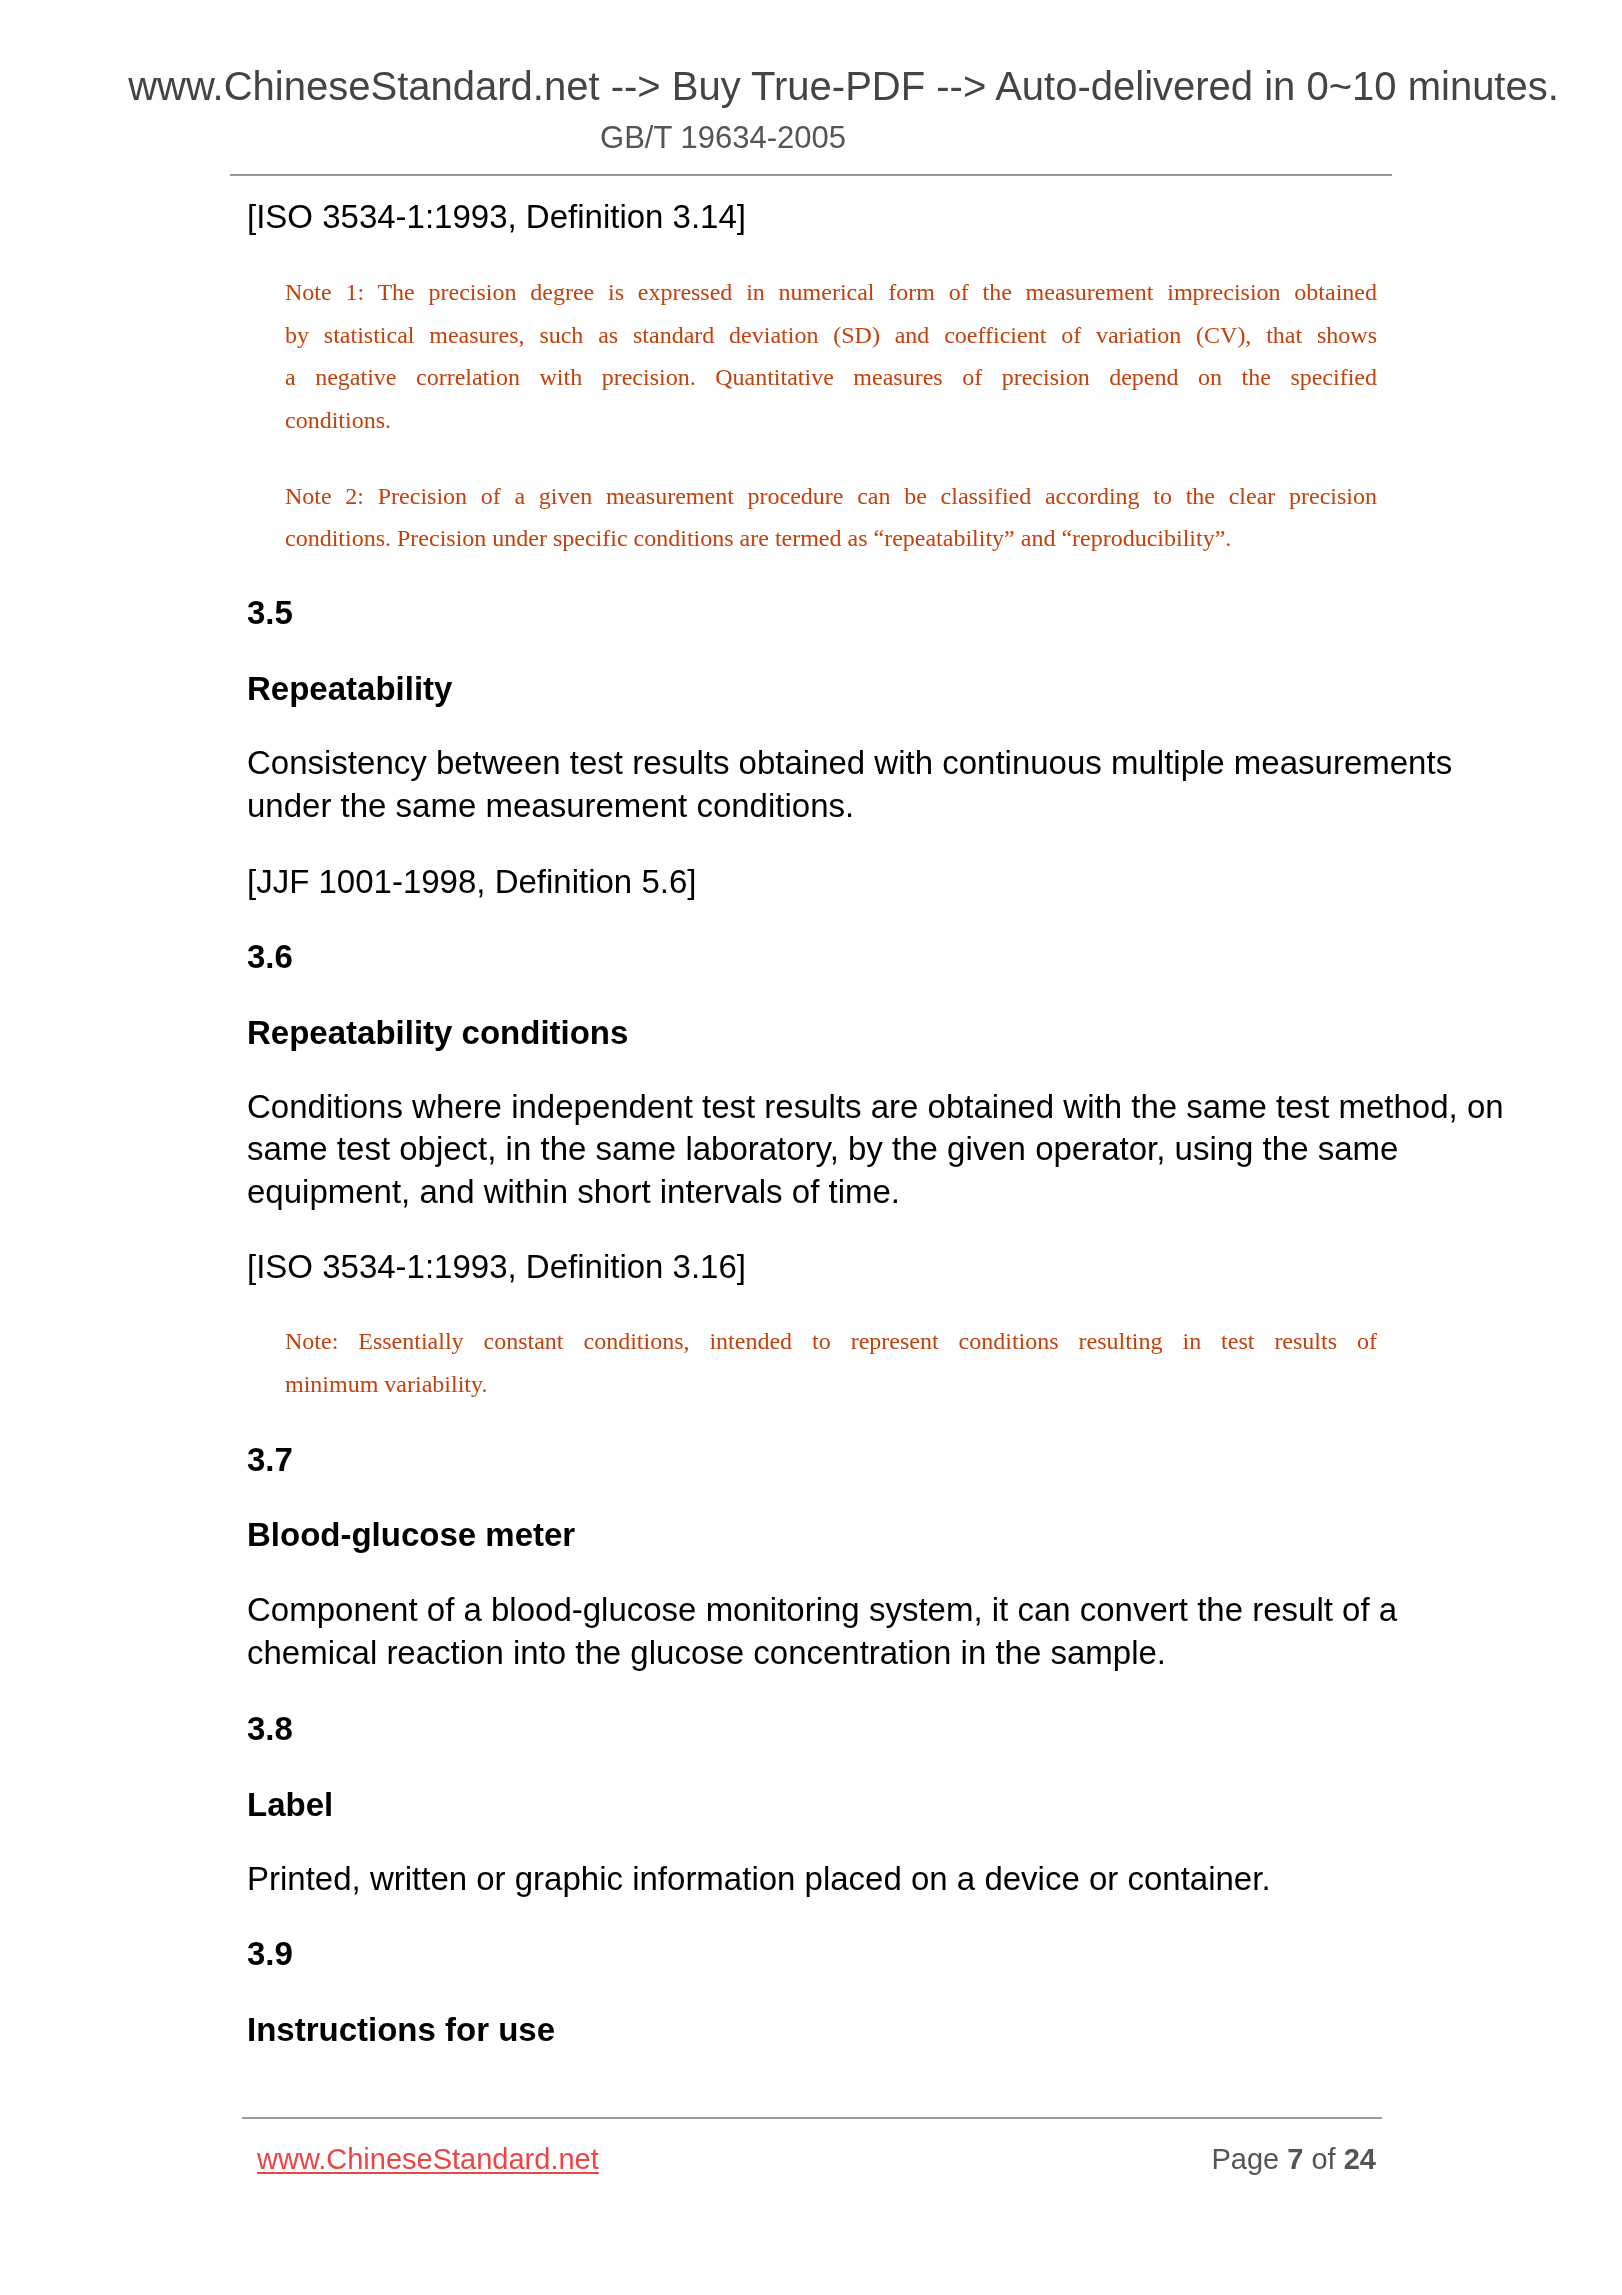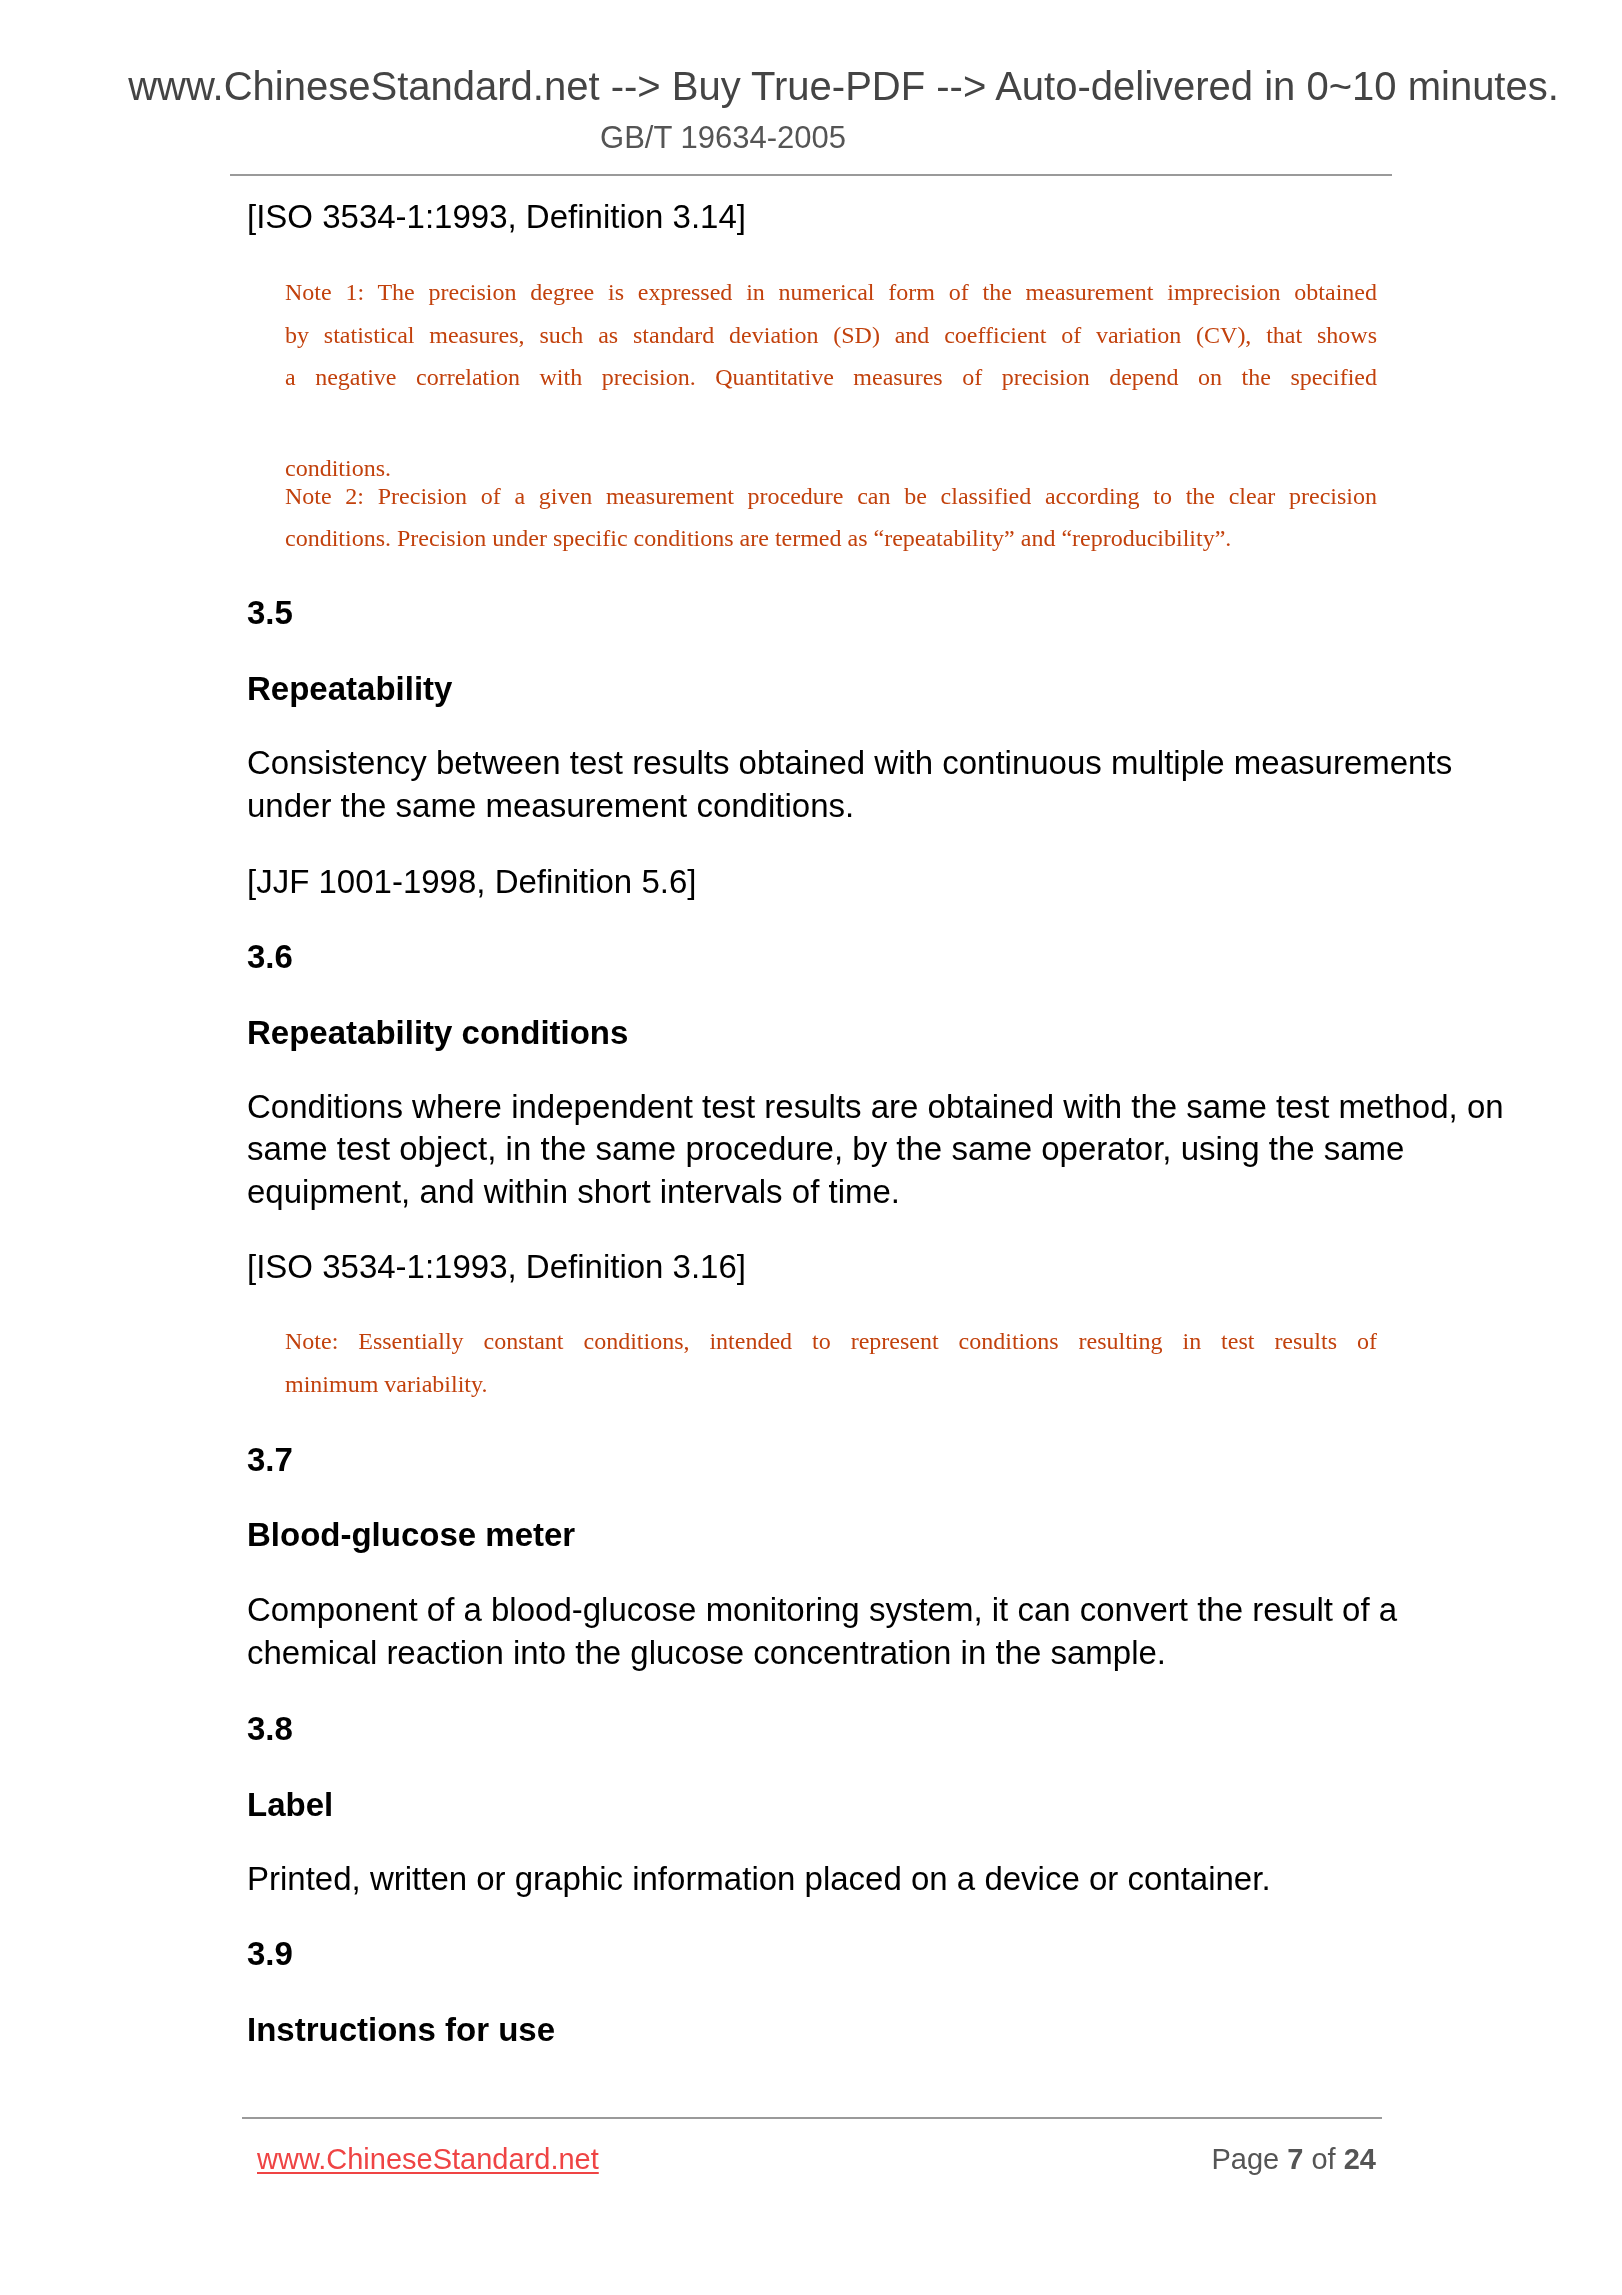--- a/index.html
+++ b/index.html
@@ -22,41 +22,41 @@
 <div class="abs hdr1" style="top:66px;padding-left:32px;">www.ChineseStandard.net --&gt; Buy True-PDF --&gt; Auto-delivered in 0~10 minutes.</div>
 <div class="abs hdr2" style="top:122px;">GB/T 19634-2005</div>
 <div class="rule" style="left:230px; width:1162px; top:174px;"></div>
 
 <div class="abs body" style="top:200px;">[ISO 3534-1:1993, Definition 3.14]</div>
 
 <div>
   <div class="abs note just" style="top:280px;">Note 1: The precision degree is expressed in numerical form of the measurement imprecision obtained</div>
   <div class="abs note just" style="top:323px;">by statistical measures, such as standard deviation (SD) and coefficient of variation (CV), that shows</div>
   <div class="abs note just" style="top:365px;">a negative correlation with precision. Quantitative measures of precision depend on the specified</div>
-  <div class="abs note" style="top:408px;margin-top:48px;">conditions.</div>
+  <div class="abs note" style="top:408px;">conditions.</div>
 </div>
 
 <div>
   <div class="abs note just" style="top:484px;">Note 2: Precision of a given measurement procedure can be classified according to the clear precision</div>
   <div class="abs note" style="top:526px;">conditions. Precision under specific conditions are termed as “repeatability” and “reproducibility”.</div>
 </div>
 
 <div>
   <div class="abs body bold" style="top:596px;">3.5</div>
   <div class="abs body bold" style="top:672px;">Repeatability</div>
   <div class="abs body just" style="top:746px;">Consistency between test results obtained with continuous multiple measurements</div>
   <div class="abs body" style="top:789px;">under the same measurement conditions.</div>
   <div class="abs body" style="top:865px;">[JJF 1001-1998, Definition 5.6]</div>
 </div>
 
 <div>
   <div class="abs body bold" style="top:940px;">3.6</div>
   <div class="abs body bold" style="top:1016px;">Repeatability conditions</div>
   <div class="abs body just" style="top:1090px;">Conditions where independent test results are obtained with the same test method, on</div>
-  <div class="abs body just" style="top:1132px;">same test object, in the same procedure, by the same operator, using the same</div>
+  <div class="abs body just" style="top:1132px;">same test object, in the same laboratory, by the given operator, using the same</div>
   <div class="abs body" style="top:1175px;">equipment, and within short intervals of time.</div>
   <div class="abs body" style="top:1250px;">[ISO 3534-1:1993, Definition 3.16]</div>
   <div class="abs note just" style="top:1329px;">Note: Essentially constant conditions, intended to represent conditions resulting in test results of</div>
   <div class="abs note" style="top:1372px;">minimum variability.</div>
 </div>
 
 <div>
   <div class="abs body bold" style="top:1443px;">3.7</div>
   <div class="abs body bold" style="top:1518px;">Blood-glucose meter</div>
   <div class="abs body just" style="top:1593px;">Component of a blood-glucose monitoring system, it can convert the result of a</div>

